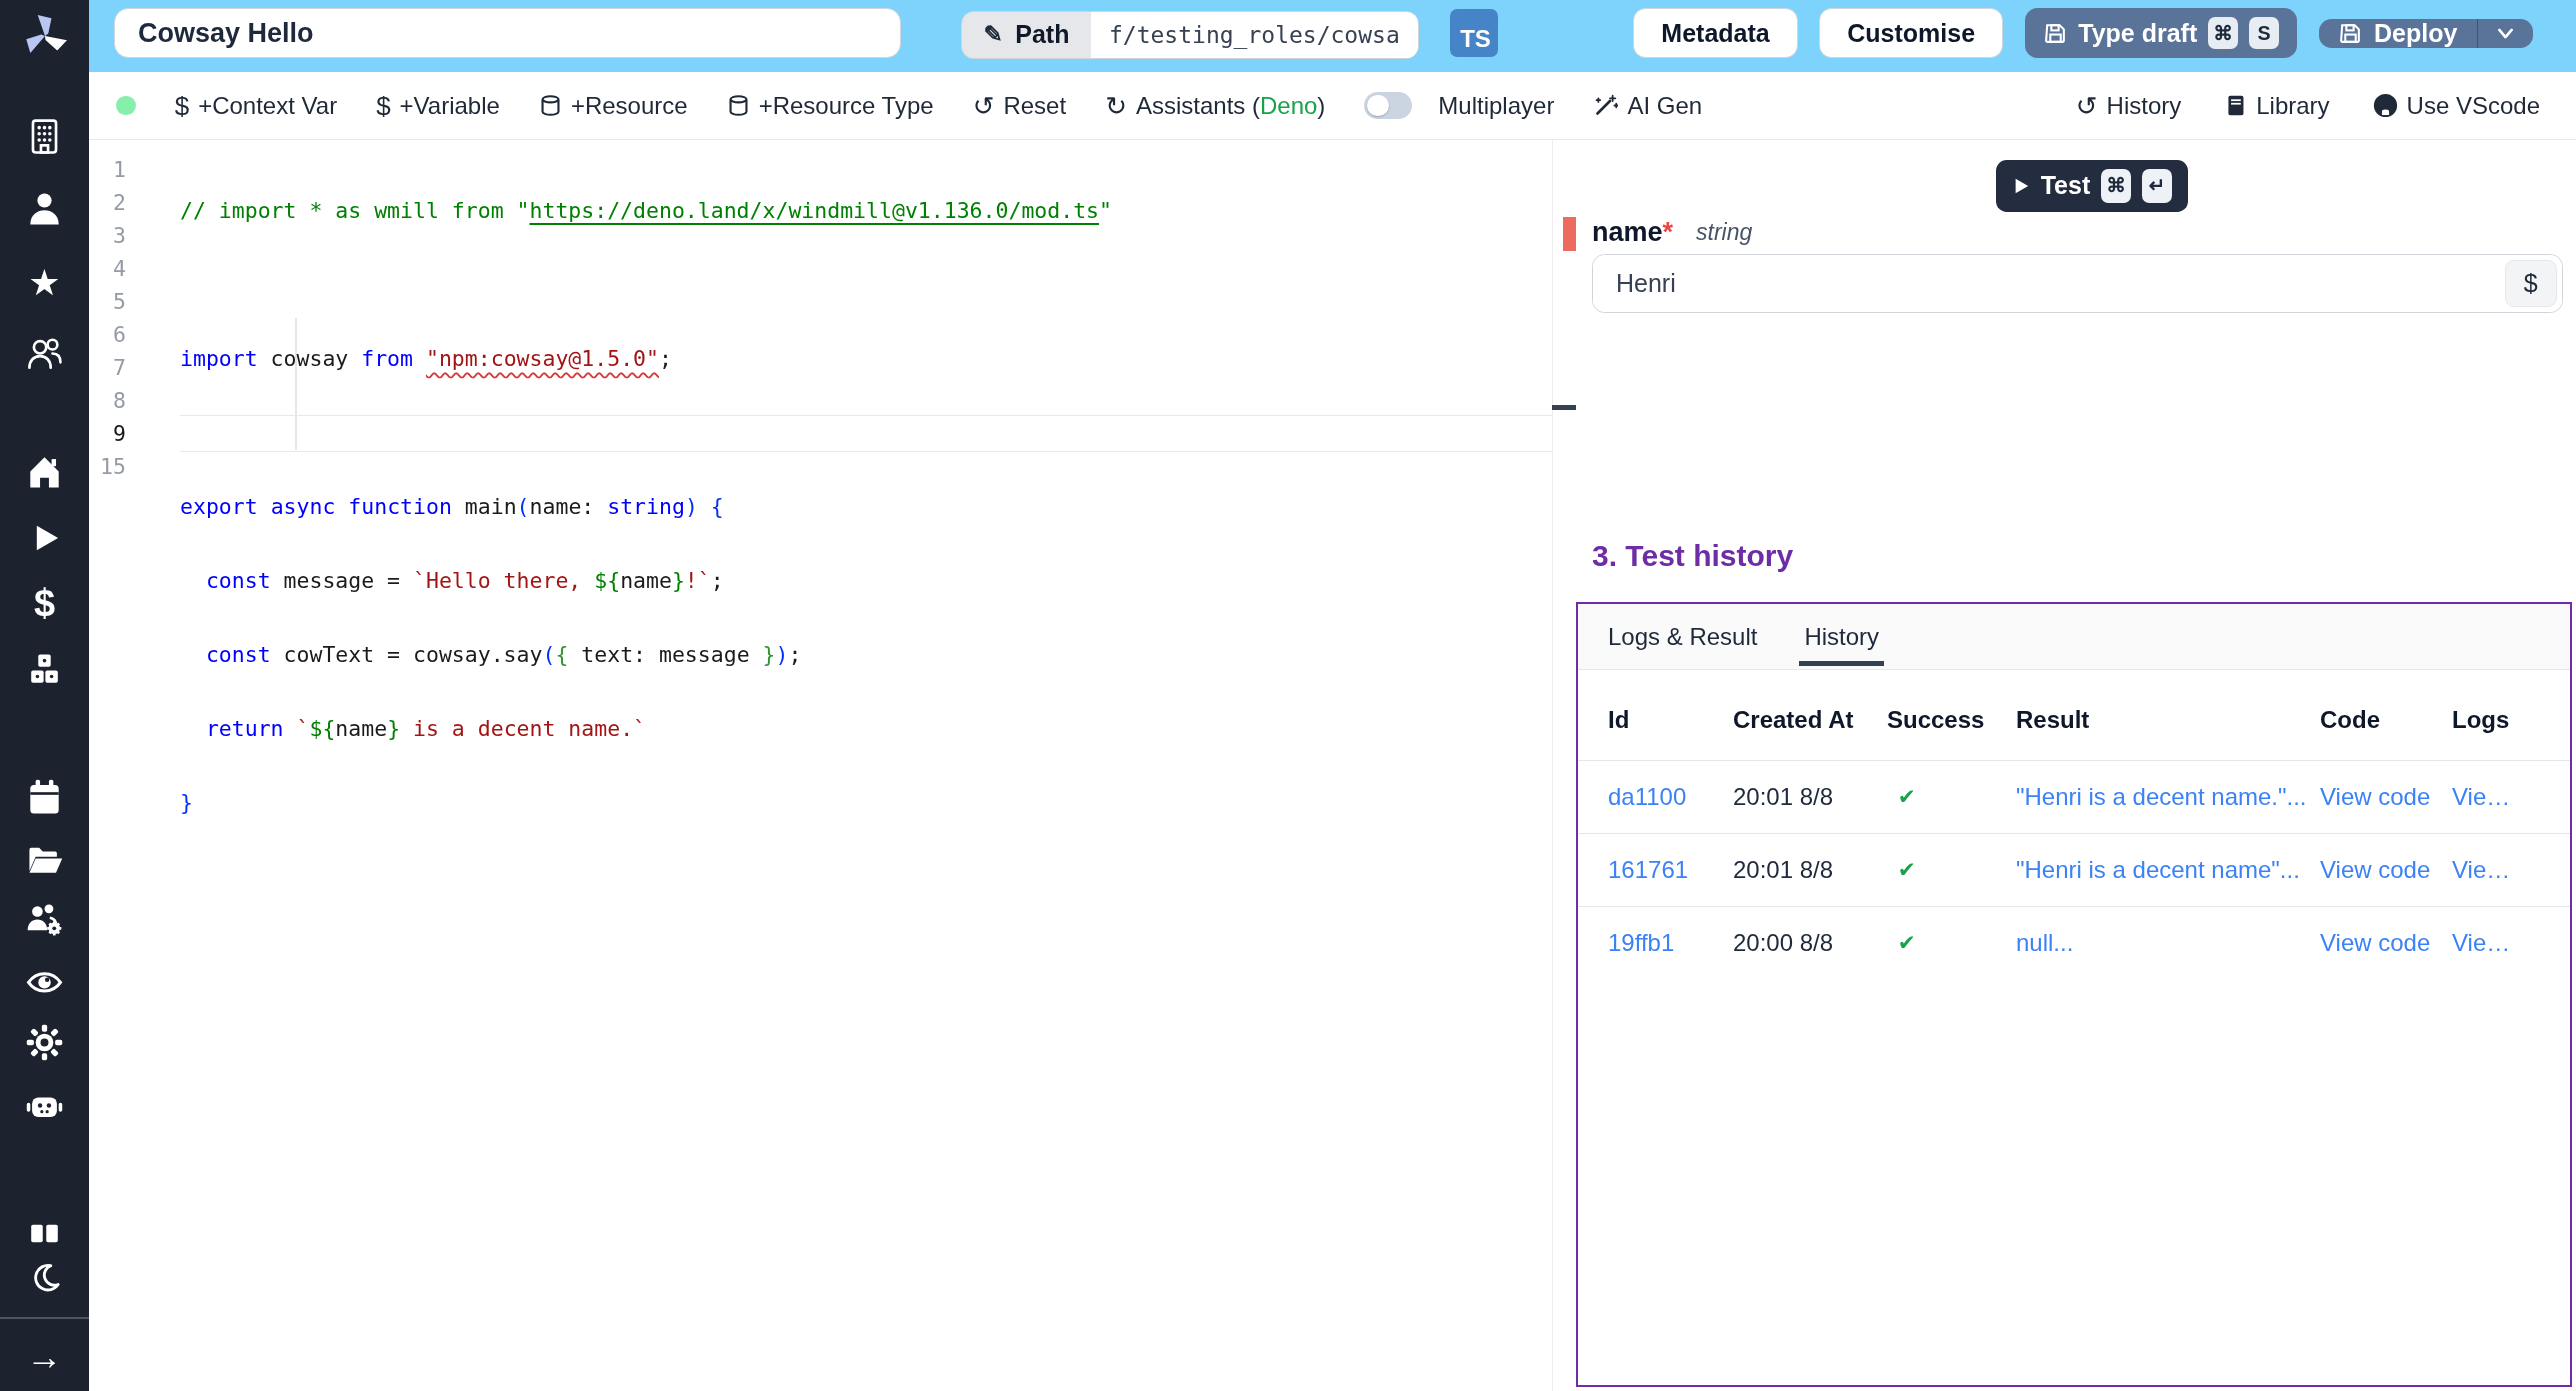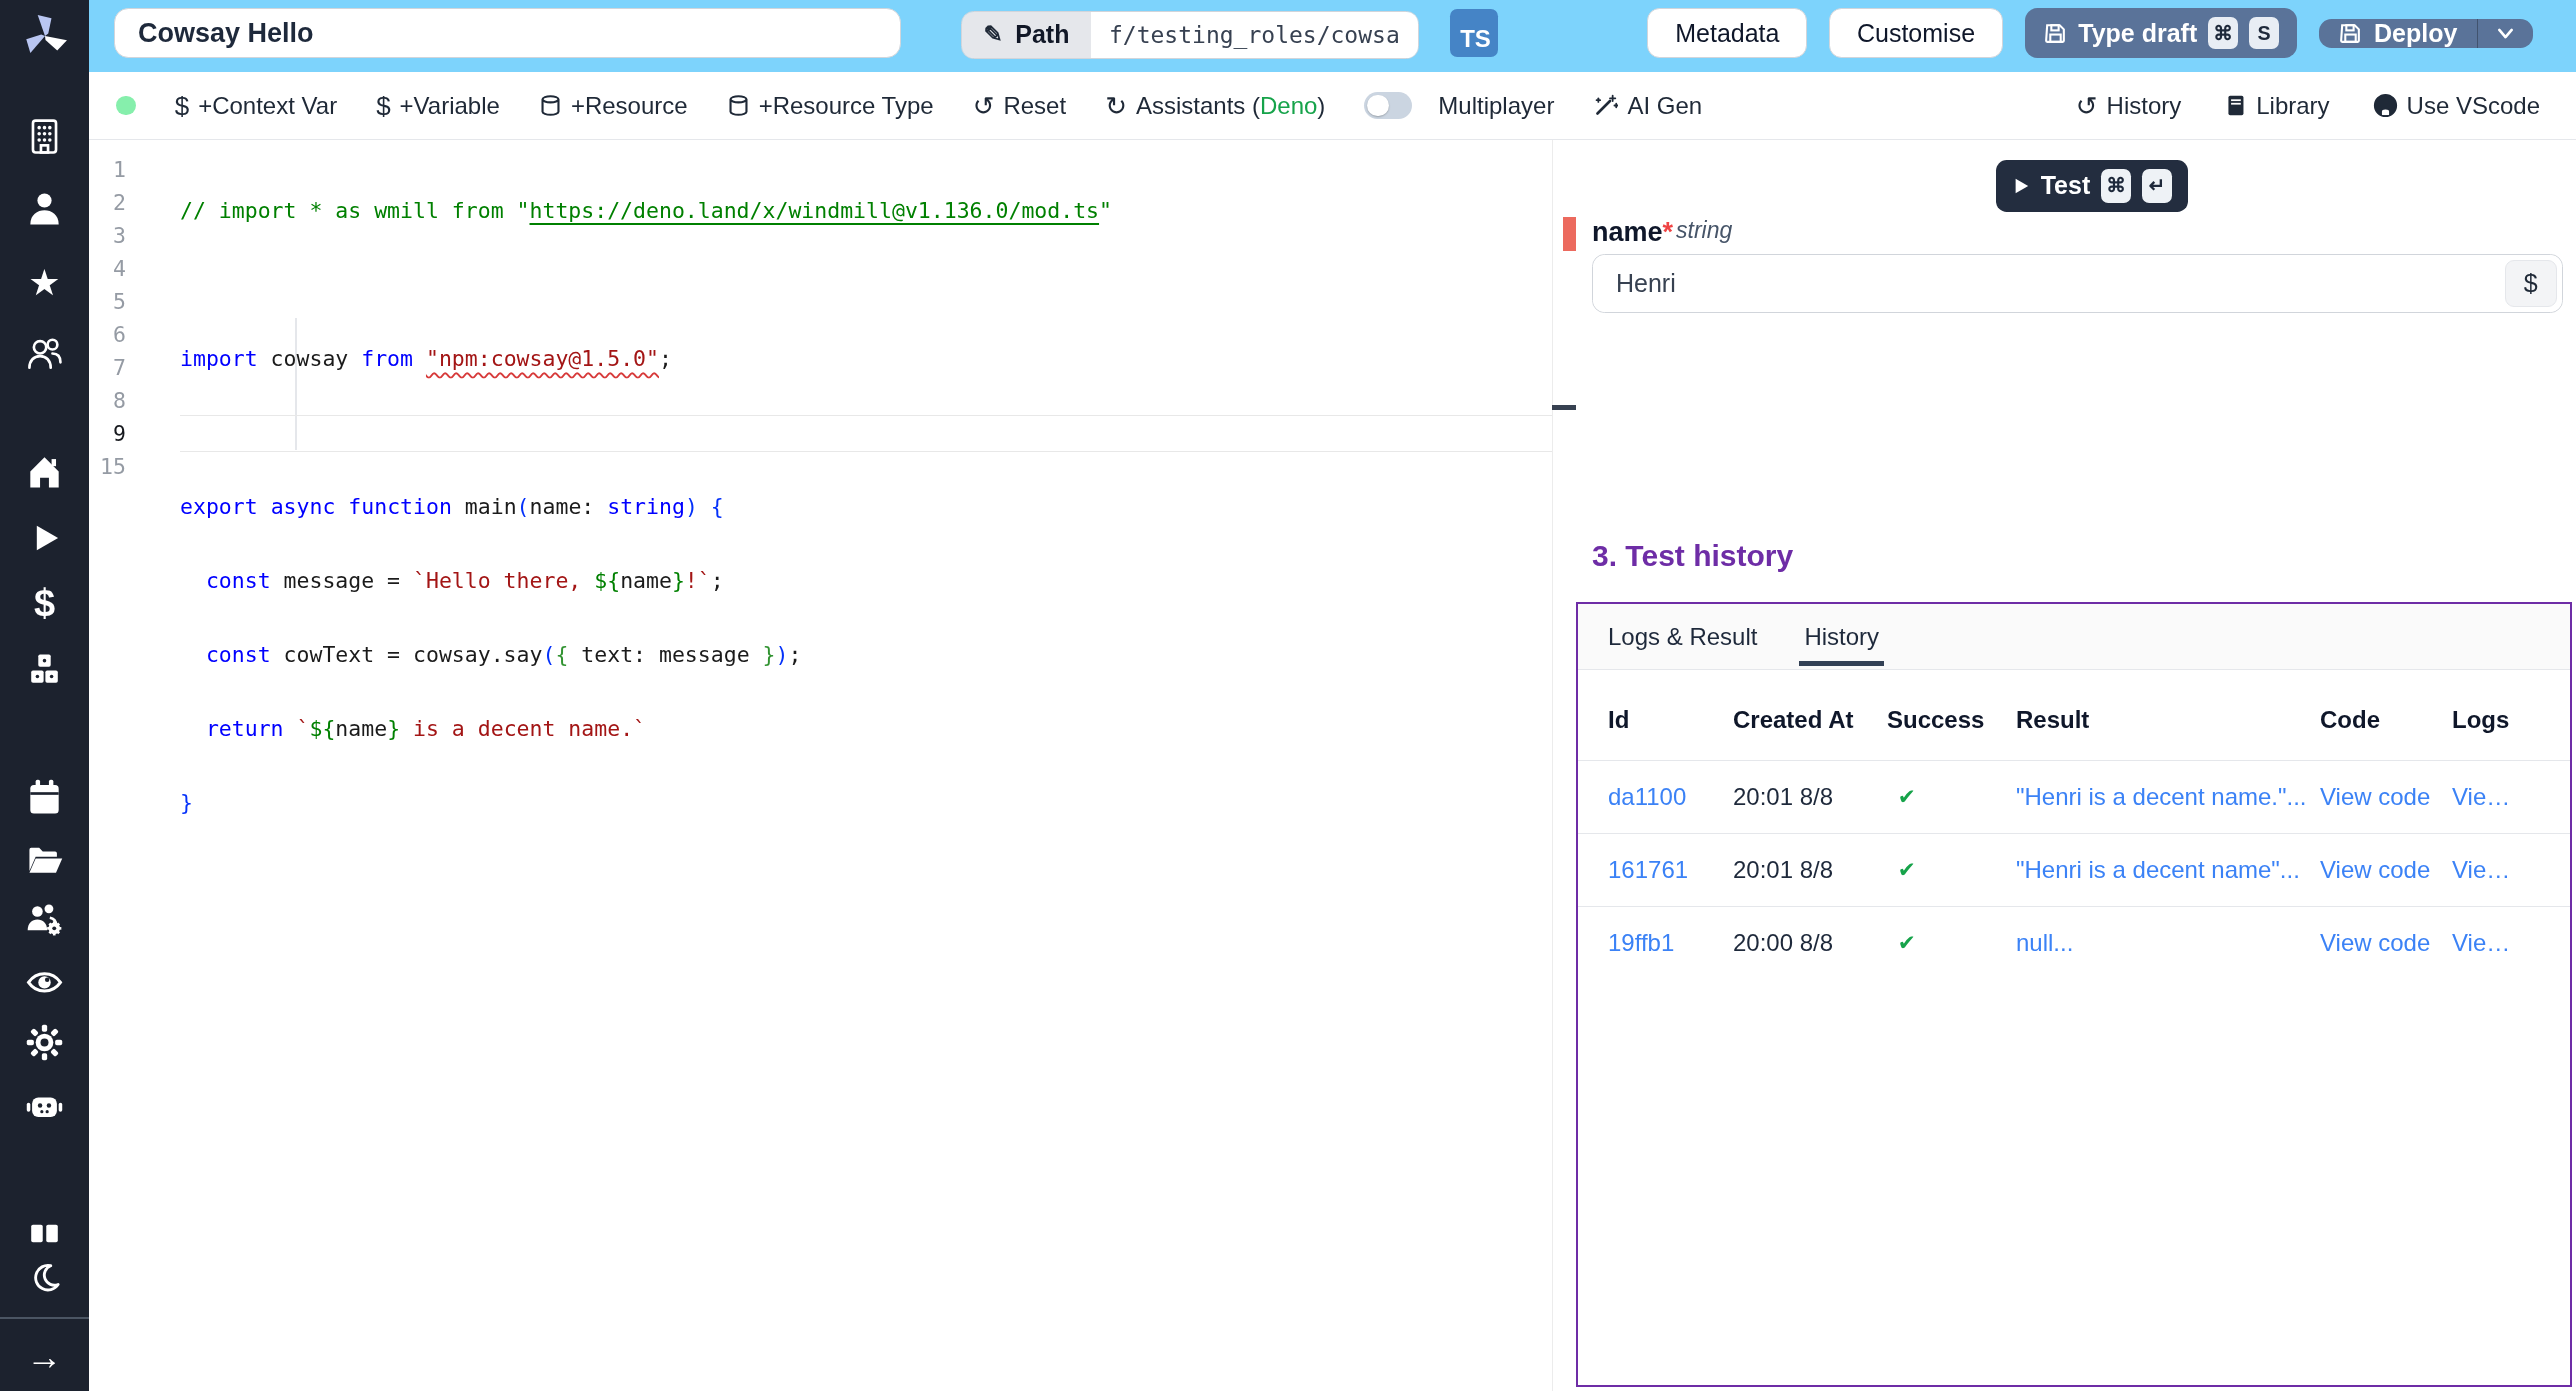--- a/index.html
+++ b/index.html
@@ -24,21 +24,21 @@
                 border:1.8px solid #d1d5db; border-radius:12.5px; overflow:hidden; }
   #path-btn { display:flex; align-items:center; gap:12.5px; background:#e5e7eb; padding:0 21.5px;
               font-size:25px; font-weight:700; color:#111827; }
   #path-value { display:flex; align-items:center; background:#fff; padding:0 18px;
                 font-family:"DejaVu Sans Mono",monospace; font-size:23px; color:#374151; }
   #lang-badge { position:absolute; left:1361px; top:9px; width:48px; height:48px; border-radius:7.2px;
                 background:var(--c-lang_badge_bg,#4584c6); color:#fff; font-weight:800; font-size:24px;
                 display:flex; align-items:flex-end; justify-content:flex-end; padding:4.5px 7.2px; }
   #topbar-actions { position:absolute; right:43px; top:8px; height:50px; display:flex; gap:21.5px; align-items:center; }
   .btn-outline { height:50px; display:flex; align-items:center; padding:0 27px; background:#fff;
-                 border:1.8px solid #d1d5db; border-radius:12.5px; font-size:25px; font-weight:400; color:#0f172a; cursor:pointer; }
+                 border:1.8px solid #d1d5db; border-radius:12.5px; font-size:25px; font-weight:700; color:#0f172a; cursor:pointer; }
   .btn-slate { height:50px; display:flex; align-items:center; gap:10.7px; padding:0 18px;
                background:var(--c-button_slate,#5a7399); border:none; border-radius:12.5px;
                color:#fff; font-size:25px; font-weight:600; cursor:pointer; }
   .kbd { min-width:30px; height:32px; padding:0 5.4px; background:#e8edf4; border-radius:7.2px; color:#1e293b;
          font-size:19.7px; font-weight:600; display:flex; align-items:center; justify-content:center; }
   #deploy-split { display:flex; align-items:stretch; background:var(--c-button_slate,#5a7399); border-radius:12.5px; overflow:hidden; }
   #deploy-main { display:flex; align-items:center; gap:10.7px; padding:0 19.7px; color:#fff; font-size:25px; font-weight:600; cursor:pointer; }
   #deploy-caret { display:flex; align-items:center; padding:0 16px; border-left:1.8px solid rgba(0,0,0,.28); cursor:pointer; }
 
   
@@ -80,21 +80,21 @@
   #ruler-cursor { position:absolute; left:1463px; top:265px; width:25px; height:5.4px; background:#374151; }
 
   #splitter { position:absolute; left:1580px; top:140px; width:2.7px; height:1252px; background:#d1d5db; }
 
   
   #run-panel { position:absolute; left:1576px; top:140px; width:996px; height:1252px; background:#fff; }
   #test-btn { position:absolute; left:420px; top:19.7px; height:52px; display:flex; align-items:center; gap:10.7px;
               background:#232d3f; border:none; border-radius:10.7px; padding:0 16px; color:#fff;
               font-size:25px; font-weight:700; cursor:pointer; }
   #test-btn .kbd { background:#eef2f6; height:34px; }
-  #arg-label-row { position:absolute; left:16px; top:77px; display:flex; align-items:flex-start; gap:3px; }
+  #arg-label-row { position:absolute; left:16px; top:77px; display:flex; align-items:center; gap:23px; }
   #arg-name { font-size:27px; font-weight:700; color:#0f172a; }
   #arg-required { color:#ef4444; font-size:27px; font-weight:700; }
   #arg-type { font-size:23px; font-style:italic; color:#475569; }
   #arg-input-wrap { position:absolute; left:16px; top:114px; width:971px; height:59px;
                     border:1.8px solid #d1d5db; border-radius:12.5px; background:#fff; }
   #arg-input { position:absolute; left:0; top:0; width:100%; height:100%; border:none; outline:none;
                border-radius:12.5px; padding:0 72px 0 23px; font-size:25px; color:#374151;
                font-family:"Liberation Sans",sans-serif; }
   #dollar-btn { position:absolute; right:5.4px; top:5.4px; bottom:5.4px; width:52px; background:#f3f4f6;
                 border:0.9px solid #e5e7eb; border-radius:9px; font-size:25px; color:#1f2937;

